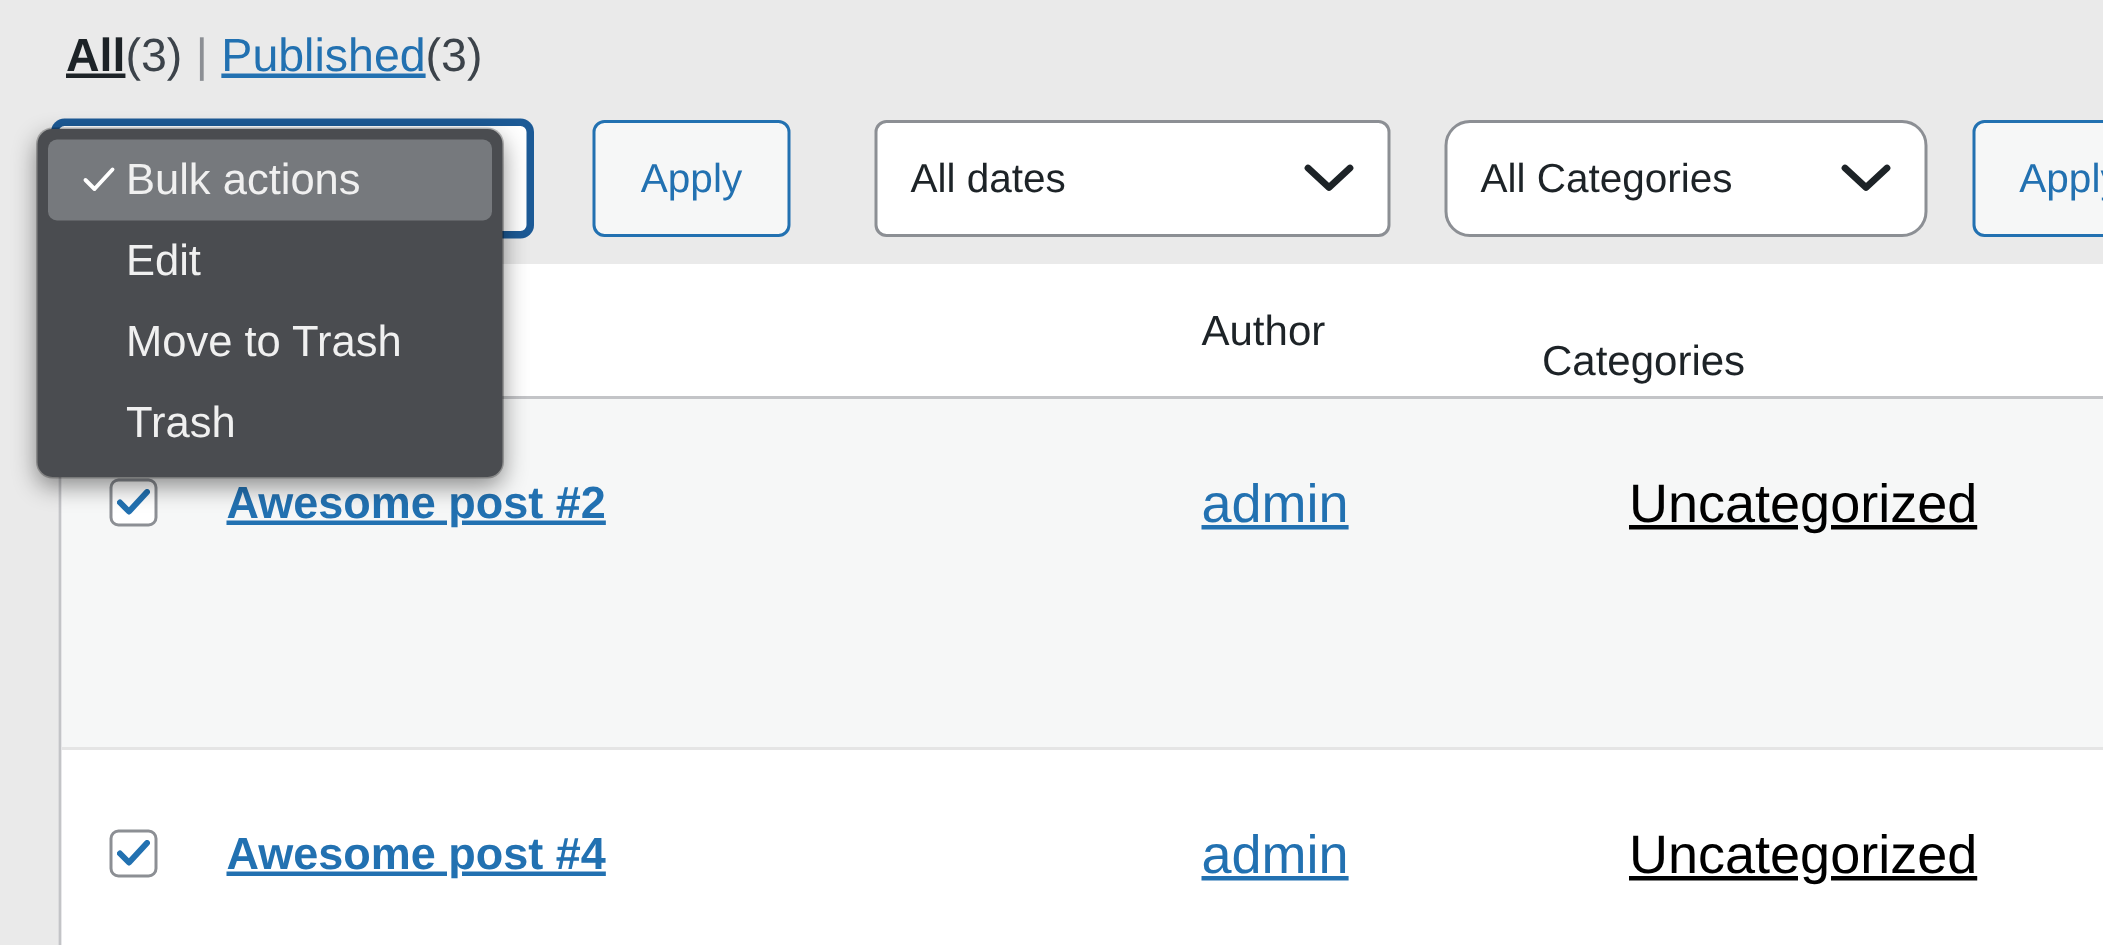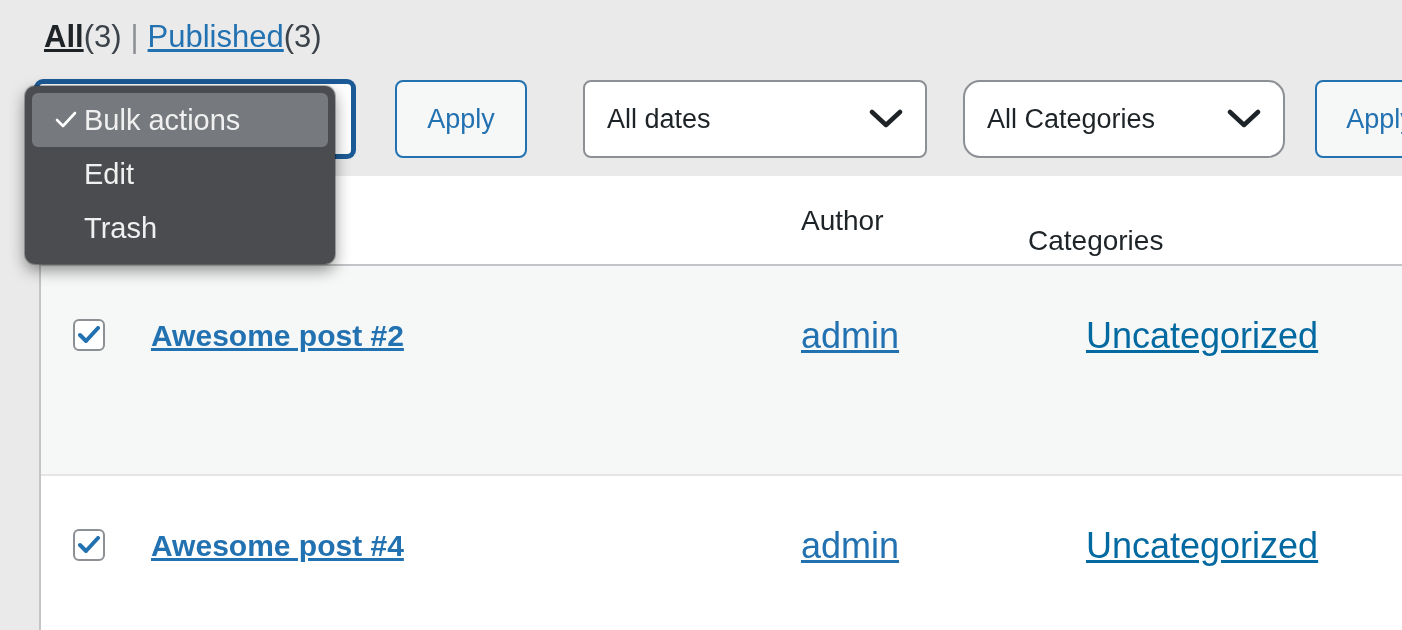--- a/index.html
+++ b/index.html
@@ -132,38 +132,38 @@
     font-weight: normal;
     white-space: nowrap;
   }
   .th-cb    { left: 30px;  width: 80px; }
   .th-title { left: 110px; width: 640px; }
   .th-author{ left: 760px; }
   .th-cats  { left: 987px; margin-top: 20px; }
 
   .row {
     position: relative;
-    height: 210px;
+    height: 234px;
     border-bottom: 2px solid #e5e5e5;
     text-decoration: underline;
   }
   .row.alt { background: #f6f7f7; }
   .row.plain { background: #ffffff; }
 
   .cell {
     position: absolute;
     top: 50px;
     font-size: 36px;
     line-height: 40px;
     white-space: nowrap;
   }
   .c-cb    { left: 32px;  top: 46px; }
   .c-title { left: 110px; font-weight: bold; color: #2271b1; font-size: 30px; }
   .c-author{ left: 760px; color: #2271b1; }
-  .c-cats  { left: 1045px; color: #0369a1; }
+  .c-cats  { left: 1045px; color: #000000; }
 
   .checkbox {
     width: 32px;
     height: 32px;
     border: 2px solid #8c8f94;
     border-radius: 6px;
     background: #ffffff;
     display: inline-flex;
     align-items: center;
     justify-content: center;
@@ -292,17 +292,20 @@
         <svg width="22" height="18" viewBox="0 0 22 18" aria-hidden="true">
             <path d="M2 9 L8 15 L20 2" fill="none" stroke="#ffffff" stroke-width="2.6" stroke-linecap="round" stroke-linejoin="round"></path>
           </svg>
       </span>
       <span class="dd-label">Bulk actions</span>
     </div>
     <div class="dd-item">
       <span class="dd-label">Edit</span>
     </div>
     <div class="dd-item">
+      <span class="dd-label">Move to Trash</span>
+    </div>
+    <div class="dd-item">
       <span class="dd-label">Trash</span>
     </div>
   </div>
 
 </div>
 
 </body></html>

